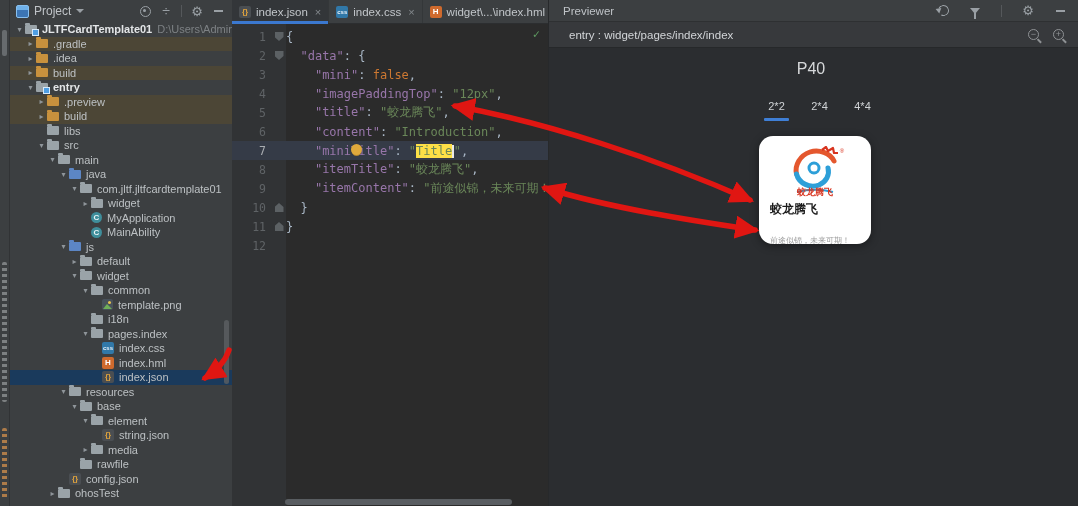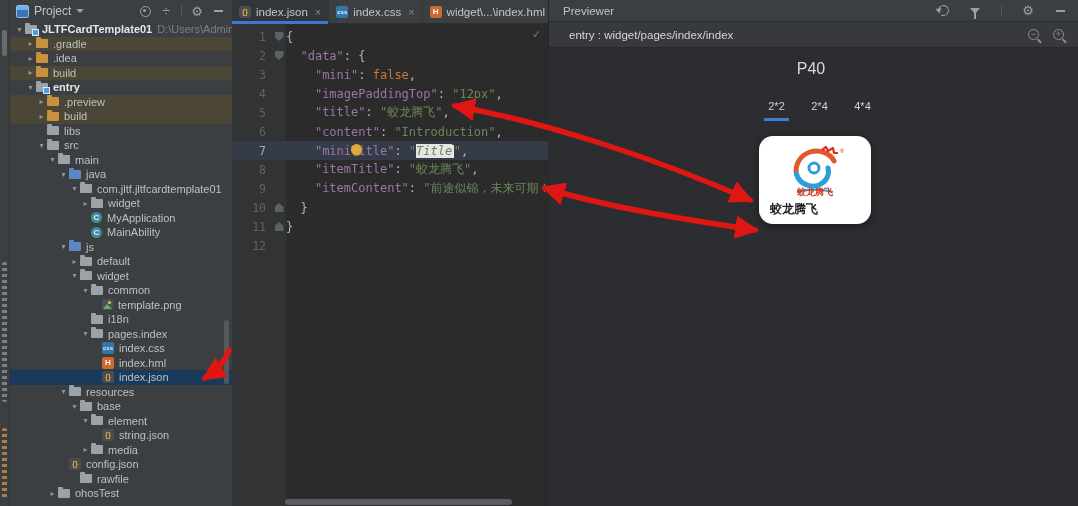--- a/index.html
+++ b/index.html
@@ -104,21 +104,21 @@
   .lnum { width:40px; flex:none; text-align:right; padding-right:6px; color:#5f6366;
           font-size:11.5px; }
   .cline.current .lnum { color:#a8acb0; }
   .foldc { width:14px; flex:none; display:flex; align-items:center; justify-content:center; }
   .fold-open { width:9px; height:9px; background:#5c6164;
                clip-path:polygon(0 0,100% 0,100% 55%,50% 100%,0 55%); }
   .fold-close { width:9px; height:9px; background:#5c6164;
                 clip-path:polygon(50% 0,100% 45%,100% 100%,0 100%,0 45%); }
   .codetxt { white-space:pre; font-size:12px; }
   .t-p { color:#a9b7c6; } .t-k { color:#9876aa; } .t-s { color:#6a8759; } .t-kw { color:#cc7832; }
-  .t-s.sel { background:#e5e5e5;font-style:italic; }
+  .t-s.sel { background:#fde047; }
   .caret { display:inline-block; width:1.5px; height:13px; background:#e8e8e8; vertical-align:middle; }
   .bulb { position:absolute; left:119px; top:3px; width:11px; height:11px; background:#dfa93c;
           border-radius:50%; box-shadow:0 2px 0 -1px #b0842e; z-index:3; }
   .ok-check { position:absolute; right:8px; top:3px; color:#5f9c61; font-size:12px; font-weight:bold; }
   .hscroll { position:absolute; left:53px; bottom:1px; width:227px; height:6px;
              background:#595d61; border-radius:3px; }
 
   
   .previewer { position:absolute; left:548px; top:0; width:530px; height:506px;
                background:#2b2d30; border-left:1px solid #27292b; }
@@ -140,21 +140,21 @@
   .mag::after { content:''; position:absolute; width:5px; height:1.5px; background:#8f9295;
                 right:-4px; bottom:-2px; transform:rotate(45deg); }
   .pv-content { position:absolute; left:0; top:48px; width:530px; height:458px; }
   .device-label { position:absolute; left:232px; top:12px; width:60px; text-align:center;
                   color:#d6d8da; font-size:16px; }
   .size-tabs { position:absolute; left:212px; top:52px; display:flex; gap:12px; }
   .stab { width:31px; text-align:center; color:#d0d3d6; font-size:11px; cursor:pointer; }
   .stab .ul { height:2.5px; margin:6px 3px 0; background:transparent; border-radius:1px; }
   .stab.active .ul { background:#3f7fd6; }
 
-  .card { position:absolute; left:210px; top:88px; width:112px; height:88px; background:#fff;
+  .card { position:absolute; left:210px; top:88px; width:112px; height:108px; background:#fff;
           border-radius:14px; box-shadow:0 2px 8px rgba(0,0,0,.4); overflow:hidden; }
   .card-logo { display:block; margin:10px auto 0; }
   .card-title { margin:3px 0 0 11px; font-size:12px; font-weight:bold; color:#1c1c1c; }
   .card-content { margin:17px 10px 0 11px; font-size:8px; color:#9b9b9b; white-space:nowrap; overflow:hidden; }
 
   
   .anno { position:absolute; left:0; top:0; z-index:60; pointer-events:none; }
 </style>
 </head>
 <body>
@@ -328,29 +328,29 @@
         <div class="trow" style="padding-left: 81px;">
           <span class="tchev"></span>
           <span class="ticon json-ic"></span>
           <span class="lbl">string.json</span>
         </div>
         <div class="trow" style="padding-left: 70px;">
           <span class="tchev">▸</span>
           <span class="ticon fold-ic f-gray"></span>
           <span class="lbl">media</span>
         </div>
+        <div class="trow" style="padding-left: 59px;">
+          <span class="tchev"></span>
+          <span class="ticon fold-ic f-gray"></span>
+          <span class="lbl">rawfile</span>
+        </div>
         <div class="trow" style="padding-left: 48px;">
           <span class="tchev"></span>
           <span class="ticon json-ic"></span>
           <span class="lbl">config.json</span>
-        </div>
-        <div class="trow" style="padding-left: 59px;">
-          <span class="tchev"></span>
-          <span class="ticon fold-ic f-gray"></span>
-          <span class="lbl">rawfile</span>
         </div>
         <div class="trow" style="padding-left: 37px;">
           <span class="tchev">▸</span>
           <span class="ticon fold-ic f-gray"></span>
           <span class="lbl">ohosTest</span>
         </div>
       </div>
     <div class="prj-scrollbar"></div>
   </div>
 

